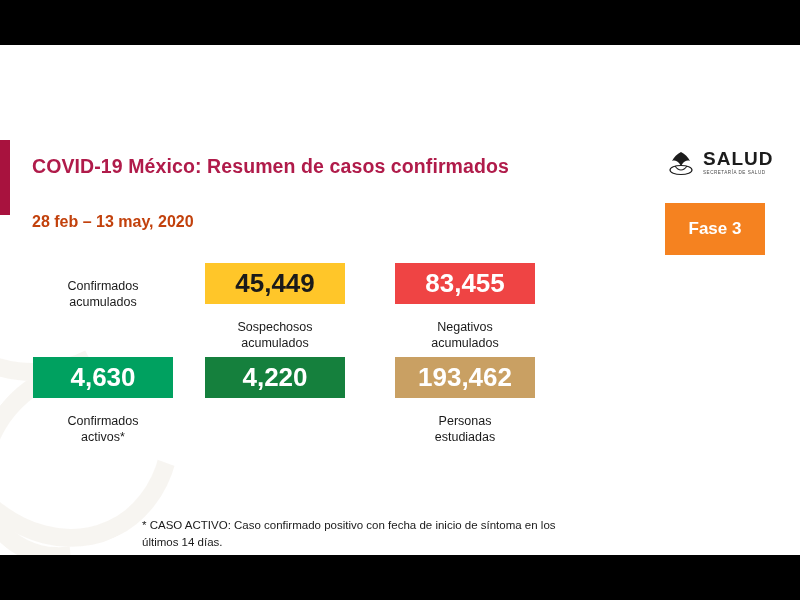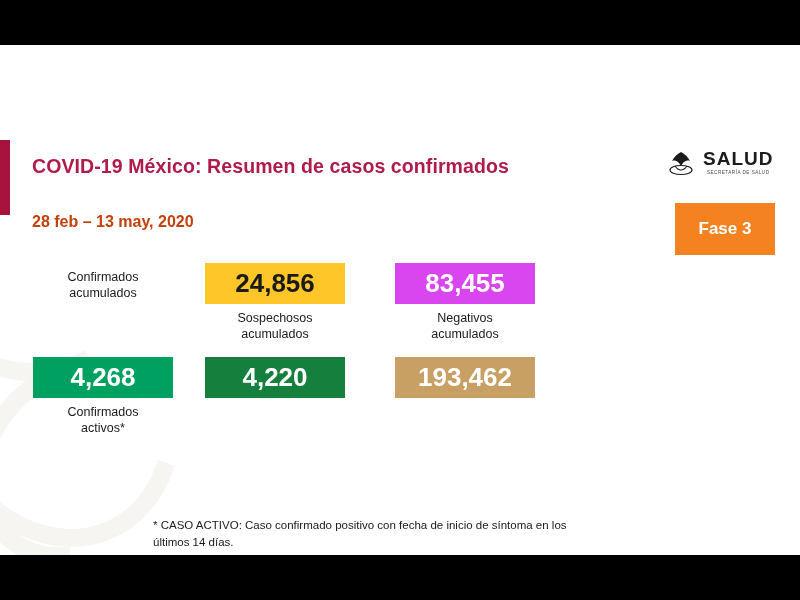--- a/index.html
+++ b/index.html
@@ -91,21 +91,20 @@
   .eagle {
     width: 32px;
     height: 32px;
     position: relative;
     flex: 0 0 auto;
   }
   .logo-text {
     display: flex;
     flex-direction: column;
     line-height: 1;
-    text-align: center;
   }
   .logo-main {
     font-size: 19px;
     font-weight: bold;
     color: #1c1c1c;
     letter-spacing: 1px;
   }
   .logo-sub {
     font-size: 4.6px;
     color: #4a4a4a;
@@ -119,68 +118,66 @@
     top: 158px;
     width: 100px;
     height: 52px;
     background: #f58220;
     display: flex;
     align-items: center;
     justify-content: center;
     color: #ffffff;
     font-size: 17px;
     font-weight: bold;
-    margin-left: 10px;
   }
 
   
   .stat {
     position: absolute;
     text-align: center;
   }
   .stat .chip {
     display: block;
     color: #ffffff;
     font-size: 26px;
     font-weight: bold;
     padding: 7px 0 8px 0;
     line-height: 1;
   }
   .stat .lbl {
     display: block;
-    margin-top: 7px;
+    margin-top: 16px;
     font-size: 12.5px;
     color: #1a1a1a;
     line-height: 1.25;
     font-weight: normal;
   }
 
   .s-confirmados { left: 33px;  top: 218px; width: 140px; }
   .s-sospechosos { left: 205px; top: 218px; width: 140px; }
   .s-negativos   { left: 395px; top: 218px; width: 140px; }
   .s-activos     { left: 33px;  top: 312px; width: 140px; }
   .s-defunciones { left: 205px; top: 312px; width: 140px; }
   .s-estudiadas  { left: 395px; top: 312px; width: 140px; }
 
   .c-red    { background: #e4003a; }
   .c-yellow { background: #ffc629; color: #1a1a1a !important; }
-  .c-blue   { background: #d946ef; }
+  .c-blue   { background: #ef4444; }
   .c-green  { background: #00a160; }
   .c-black  { background: #15803d; }
   .c-tan    { background: #c9a063; }
 
   .footnote {
     position: absolute;
     left: 142px;
     top: 472px;
     width: 420px;
     font-size: 11.5px;
     color: #1a1a1a;
     line-height: 1.45;
-    margin-left: 11px;
   }
 </style>
 </head>
 <body>
 
 <div class="screen">
   <div class="slide">
 
     <div class="watermark">
       <div class="arc wm1"></div>
@@ -207,38 +204,39 @@
       </span>
     </div>
 
     <div class="phase">Fase 3</div>
 
     <div class="stat s-confirmados">
       <span class="lbl">Confirmados<br>acumulados</span>
     </div>
 
     <div class="stat s-sospechosos">
-      <span class="chip c-yellow">24,856</span>
+      <span class="chip c-yellow">45,449</span>
       <span class="lbl">Sospechosos<br>acumulados</span>
     </div>
 
     <div class="stat s-negativos">
       <span class="chip c-blue">83,455</span>
       <span class="lbl">Negativos<br>acumulados</span>
     </div>
 
     <div class="stat s-activos">
-      <span class="chip c-green">4,268</span>
+      <span class="chip c-green">4,630</span>
       <span class="lbl">Confirmados<br>activos*</span>
     </div>
 
     <div class="stat s-defunciones">
       <span class="chip c-black">4,220</span>
     </div>
 
     <div class="stat s-estudiadas">
       <span class="chip c-tan">193,462</span>
+      <span class="lbl">Personas<br>estudiadas</span>
     </div>
 
     <div class="footnote">* CASO ACTIVO: Caso confirmado positivo con fecha de inicio de síntoma en los últimos 14 días.</div>
 
   </div>
 </div>
 
 </body></html>

